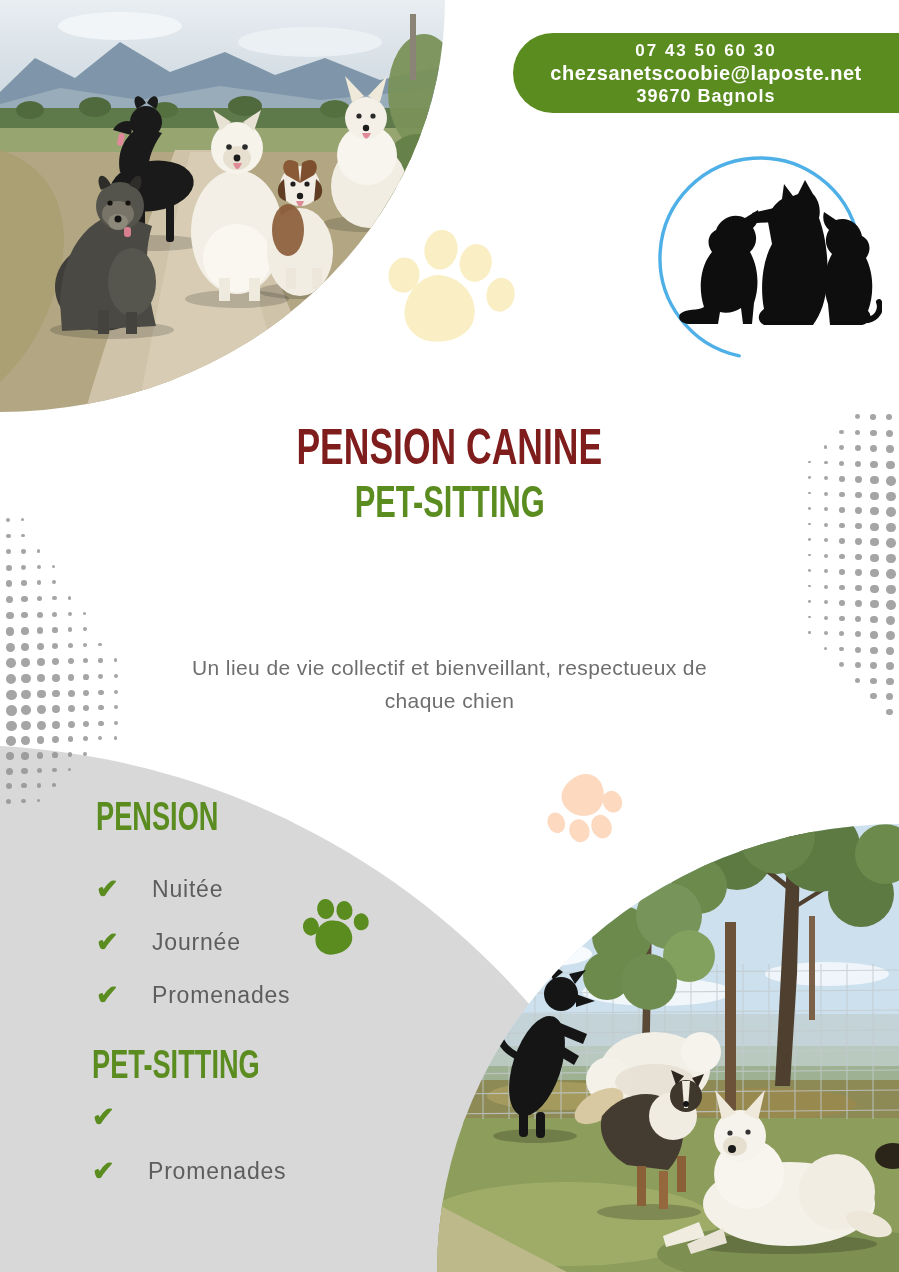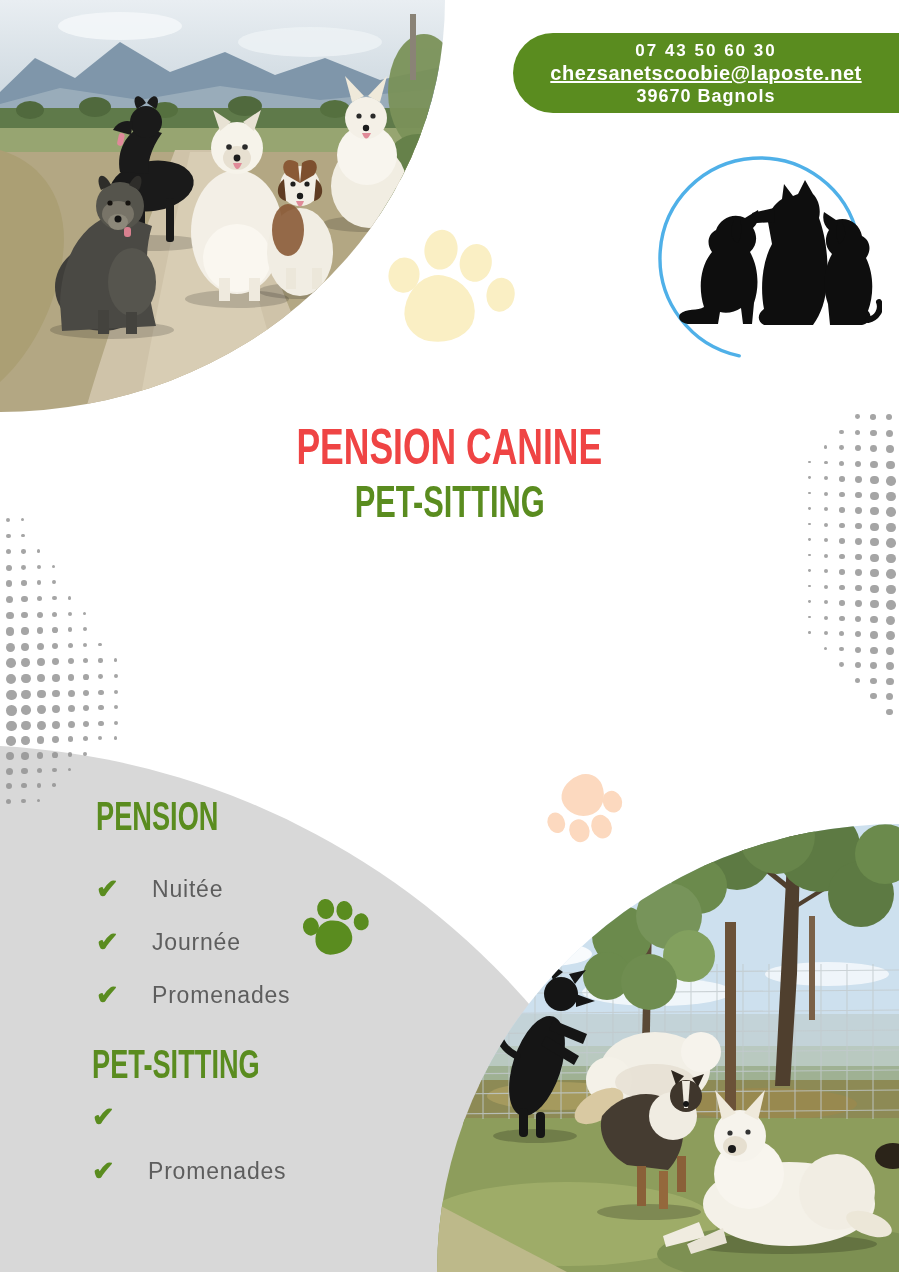--- a/index.html
+++ b/index.html
@@ -20,21 +20,21 @@
   .photo{position:absolute;overflow:hidden;z-index:3;}
   .photo svg{display:block;width:100%;height:100%;}
   .photo-tl{left:0;top:0;width:445px;height:412px;border-radius:0 0 100% 0 / 0 0 100% 0;}
   .photo-br{right:0;bottom:0;width:462px;height:448px;border-radius:100% 0 0 0 / 100% 0 0 0;}
 
   
   .contact{position:absolute;left:513px;top:33px;width:386px;height:80px;z-index:4;
            border-radius:40px 0 0 40px;display:flex;flex-direction:column;
            align-items:center;justify-content:center;color:#fff;font-weight:bold;}
   .contact .phone{font-size:17px;letter-spacing:2px;line-height:21px;}
-  .contact .email{font-size:20px;letter-spacing:.5px;line-height:24px;text-decoration:underline;}
+  .contact .email{font-size:20px;letter-spacing:.5px;line-height:24px;}
   .contact .city{font-size:18px;letter-spacing:1px;line-height:22px;}
 
   
   .logo{position:absolute;left:646px;top:138px;width:236px;height:250px;z-index:3;}
 
   
   .paw{position:absolute;z-index:2;}
   .paw i{position:absolute;background:currentColor;display:block;}
   .paw .t1{left:0;top:30%;width:24%;height:32%;border-radius:50%;}
   .paw .t2{left:24%;top:0;width:26%;height:36%;border-radius:50%;}
@@ -565,28 +565,32 @@
   </div>
   <div class="paw paw-green" style="color: rgb(90, 140, 31);">
     <i class="t1"></i>
       <i class="t2"></i>
       <i class="t3"></i>
       <i class="t4"></i>
       <i class="pad"></i>
   </div>
 
   <div class="headline">
-    <div style="color: #ef4444;">
+    <div style="color: #7f1d1d;">
       <span class="kicker">PENSION CANINE</span>
     </div>
     <div class="tag" style="color: rgb(90, 140, 31);">
       <span>PET-SITTING</span>
     </div>
   </div>
 
+  <div class="tagline" style="color: rgb(110, 110, 110);">
+    <span style="display:block">Un lieu de vie collectif et bienveillant, respectueux de</span>
+    <span style="display:block">chaque chien</span>
+  </div>
 
   <div class="section sec-pension">
     <div class="sec-heading" style="color: rgb(90, 140, 31);">PENSION</div>
     <div class="checklist">
       <div class="check-row">
         <span class="check" style="color: rgb(90, 140, 31);">✔</span>
         <span class="label" style="color: rgb(93, 93, 93);">Nuitée</span>
       </div>
       <div class="check-row">
         <span class="check" style="color: rgb(90, 140, 31);">✔</span>

